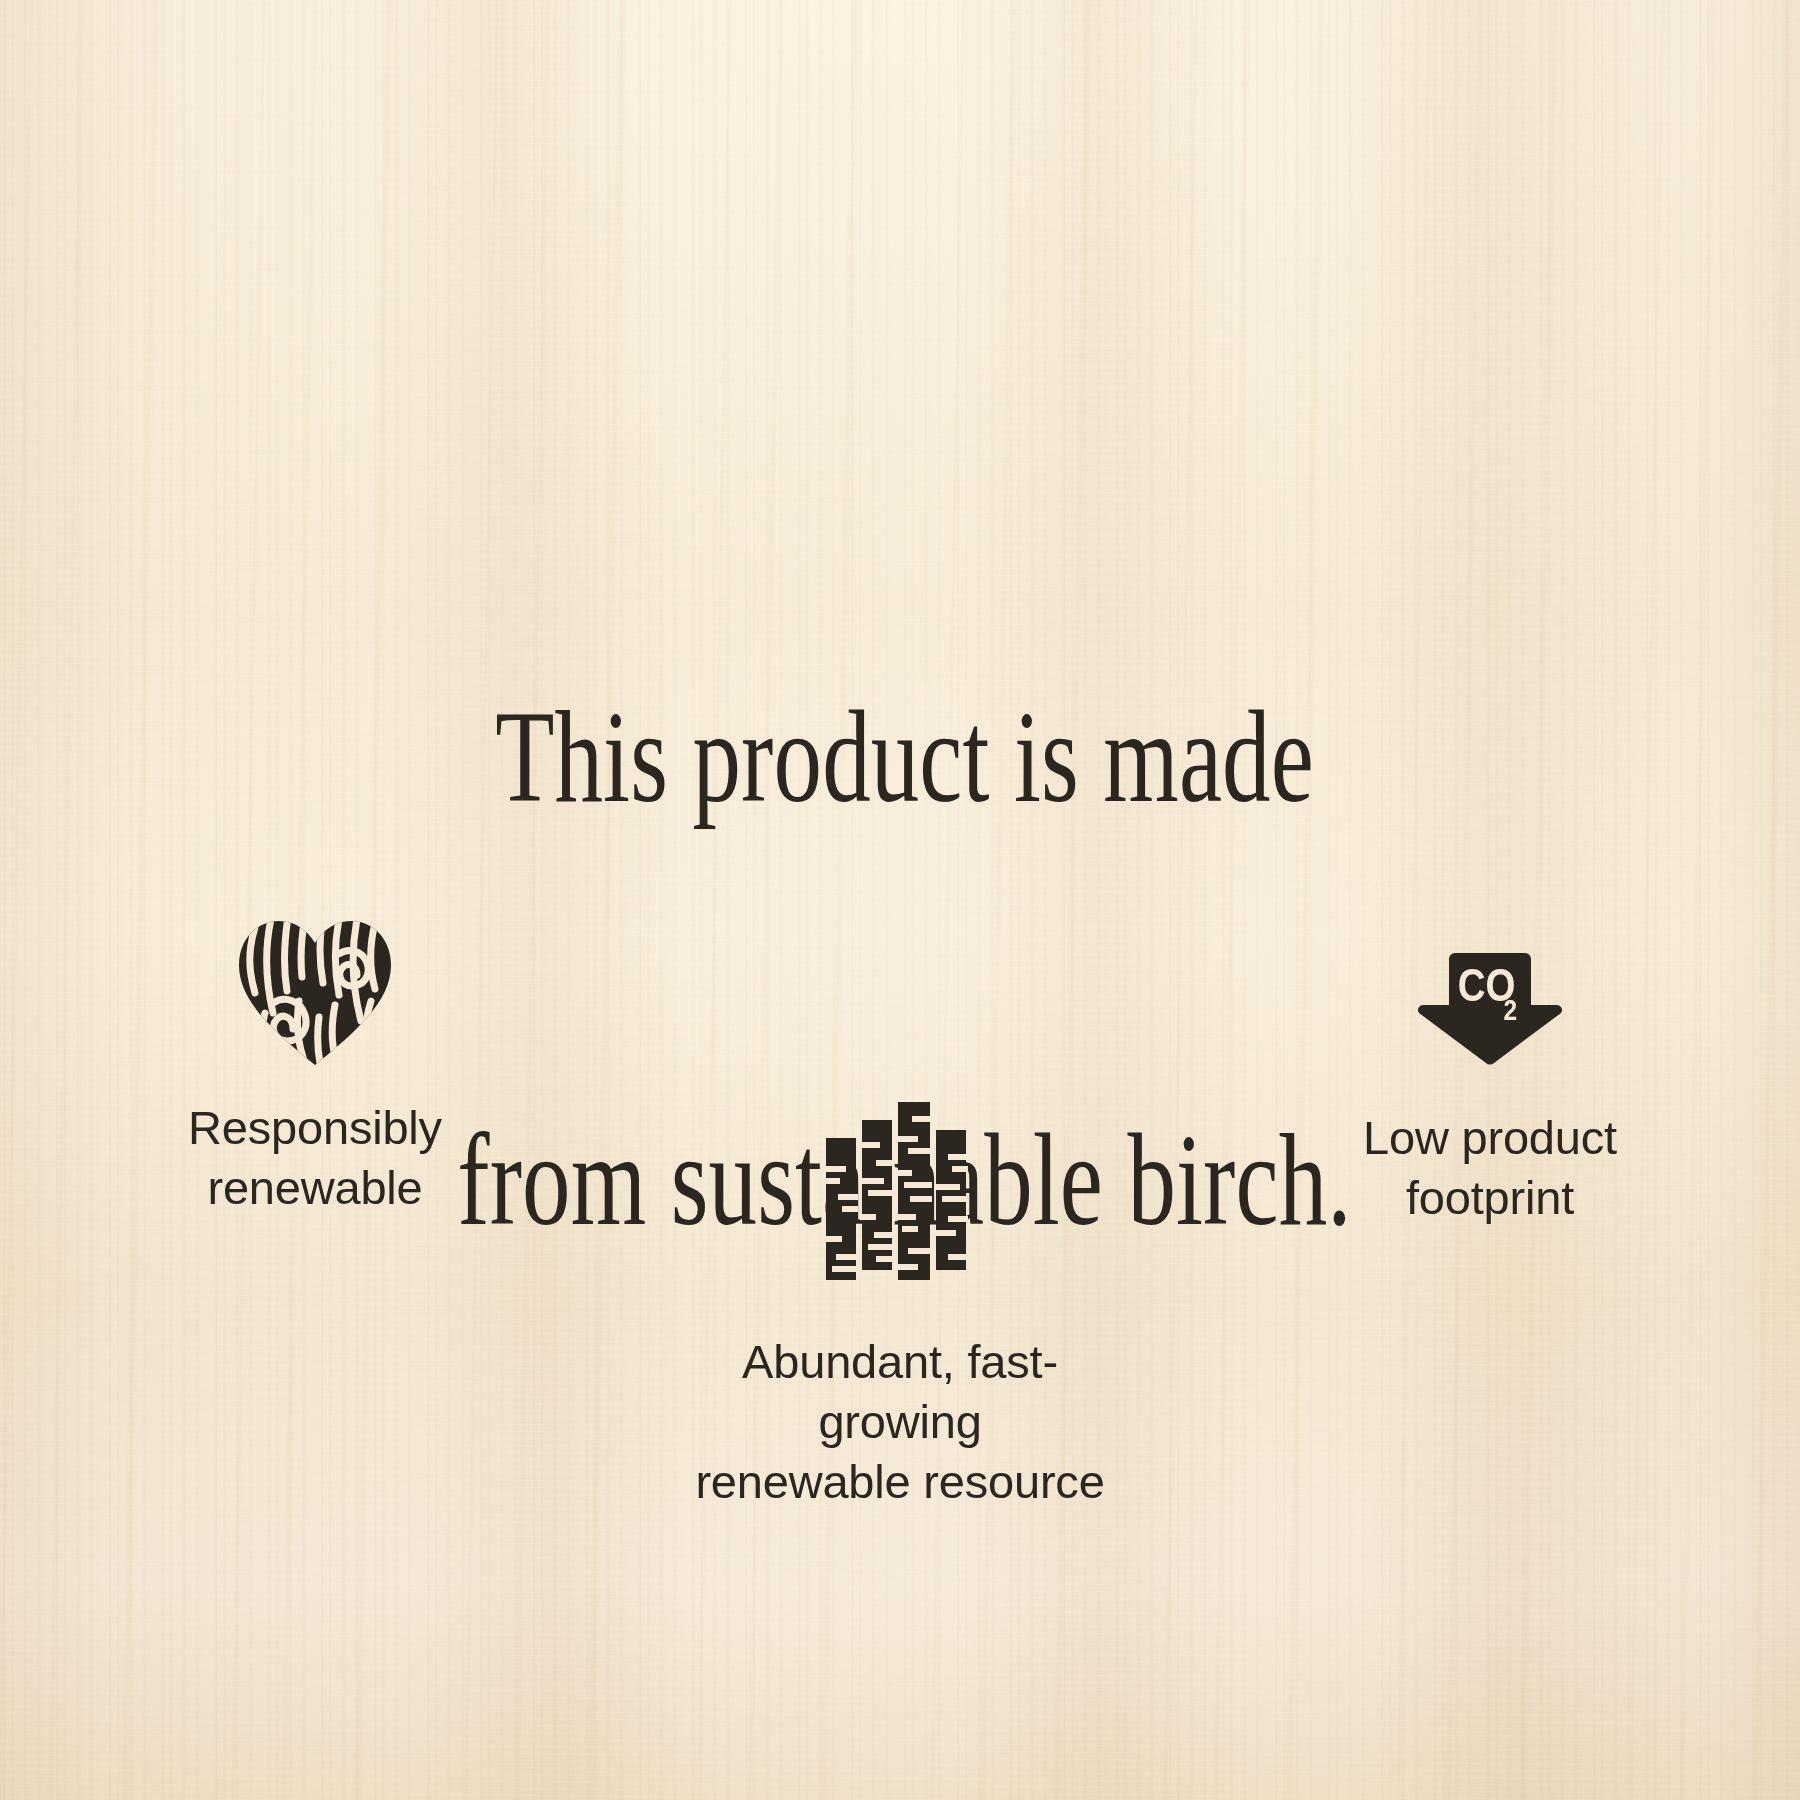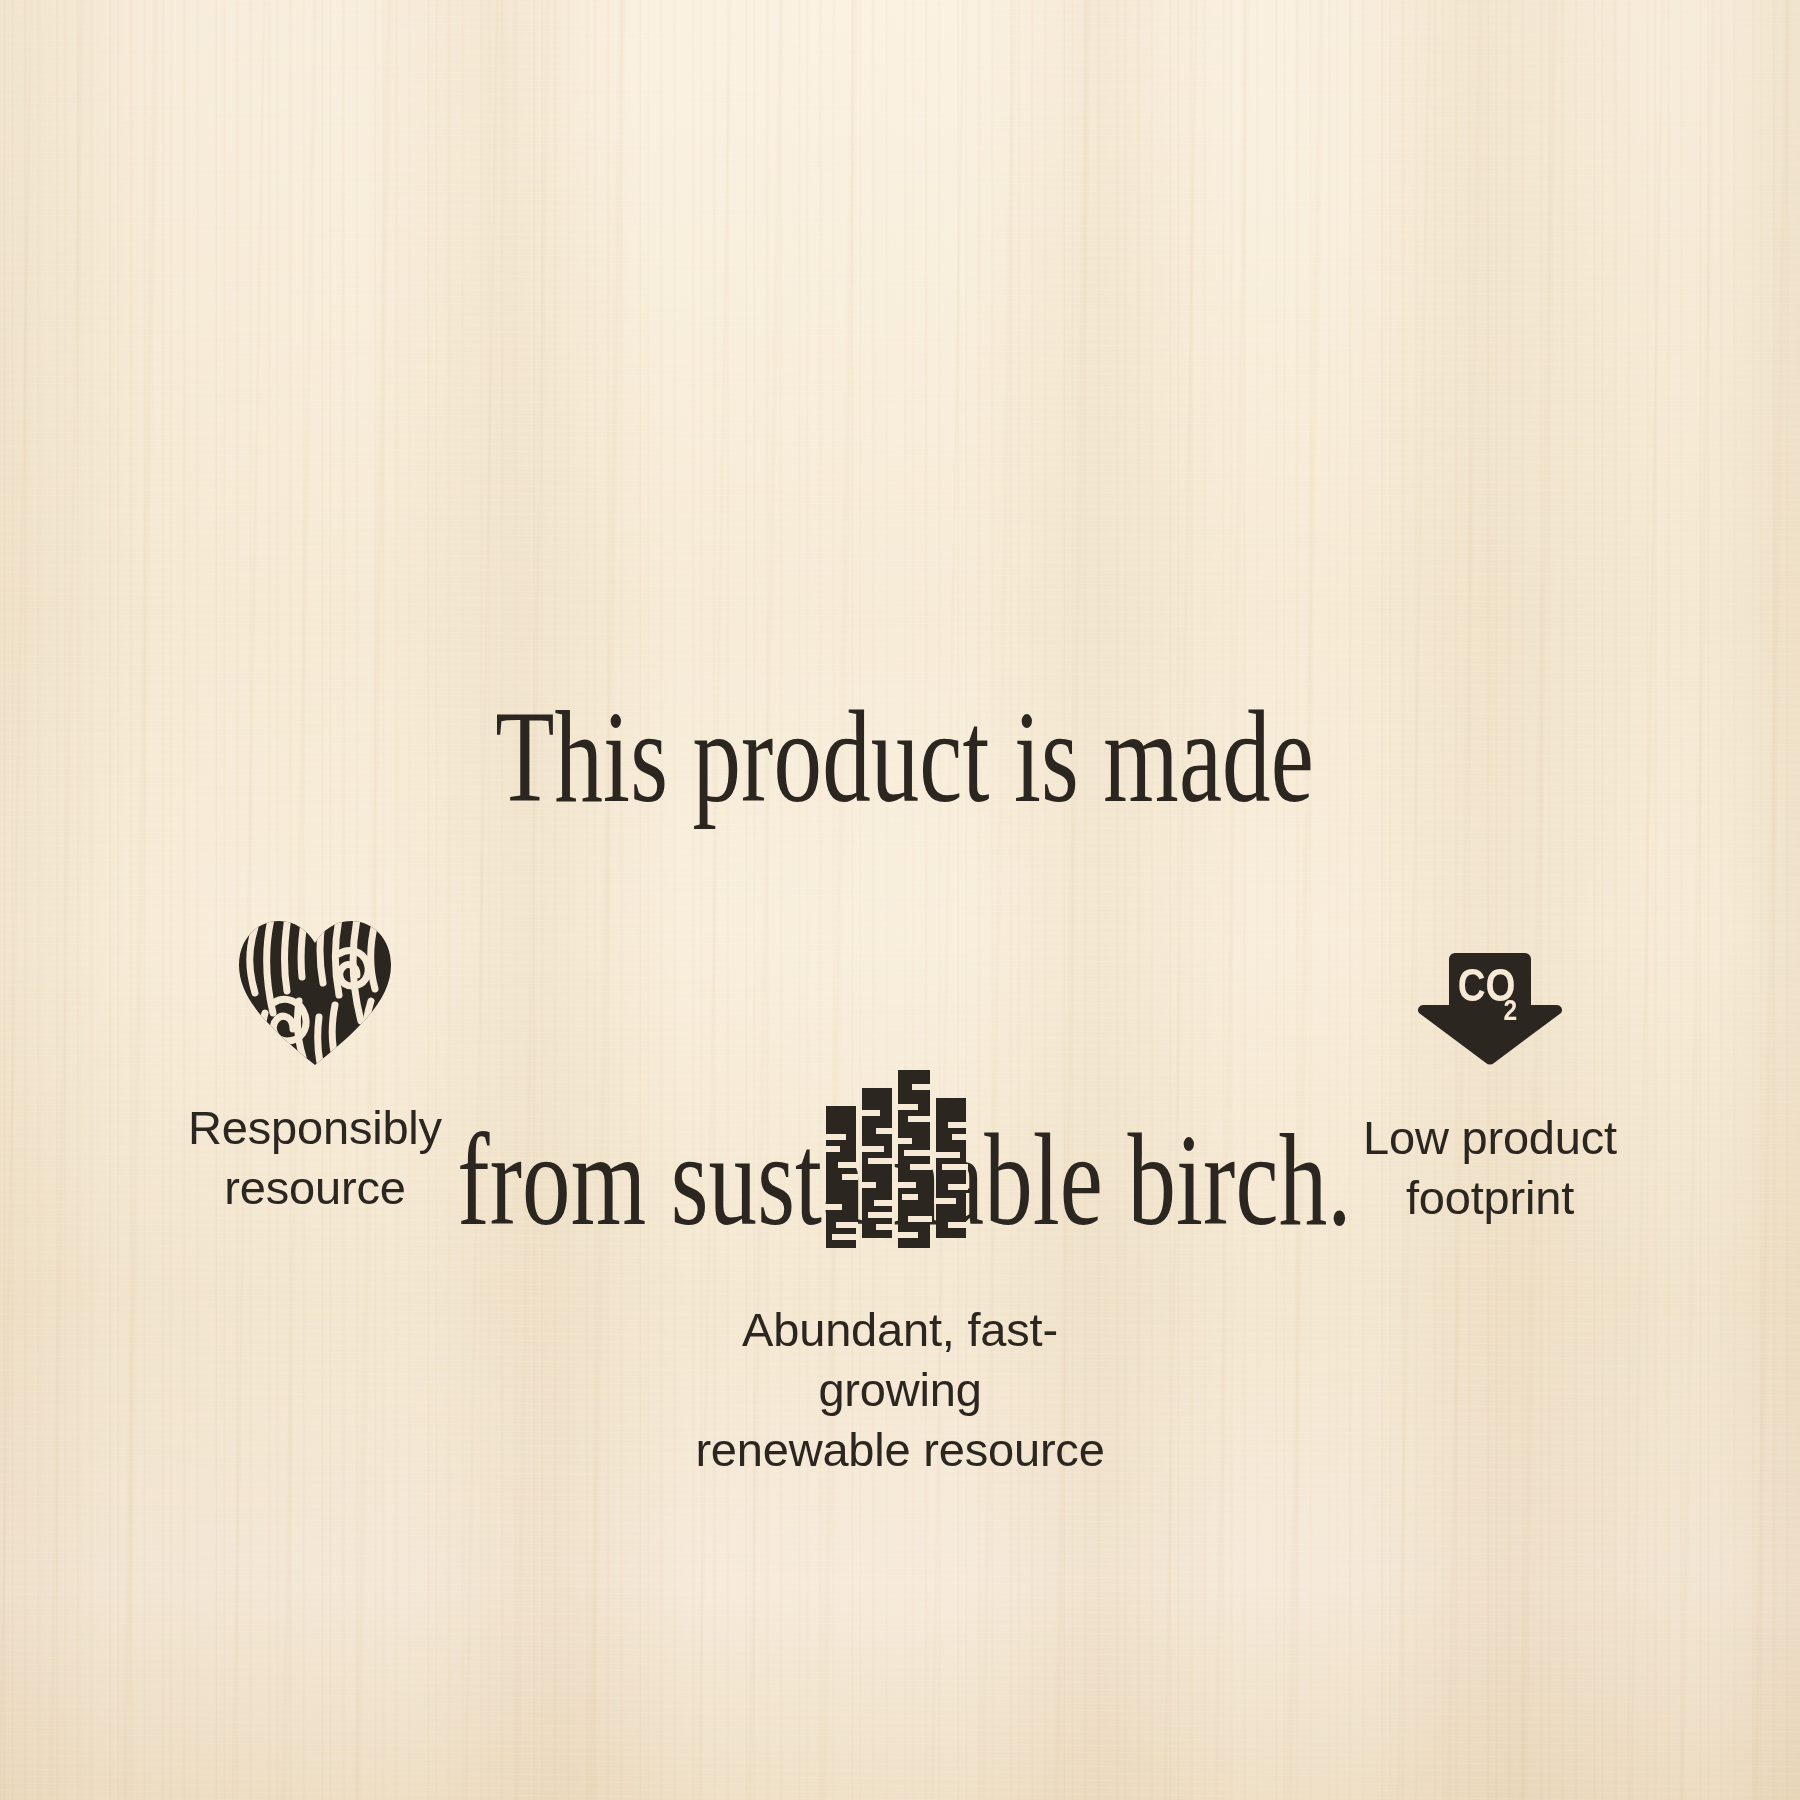--- a/index.html
+++ b/index.html
@@ -128,21 +128,21 @@
     line-height: 60px;
     letter-spacing: -0.2px;
     color: #2c2621;
     white-space: pre-line;
   }
 
   #feat-harvested { left: 90px; top: 915px; width: 450px; }
   #feat-harvested .icon-wrap { height: 152px; display: flex; align-items: flex-end; justify-content: center; }
   #feat-harvested .feature-label { margin-top: 31px; }
 
-  #feat-renewable { left: 675px; top: 1056px; width: 450px; }
+  #feat-renewable { left: 675px; top: 1088px; width: 450px; }
   #feat-renewable .icon-wrap { height: 192px; display: flex; align-items: flex-end; justify-content: center; }
   #feat-renewable .feature-label { margin-top: 52px; }
 
   #feat-carbon { left: 1265px; top: 925px; width: 450px; }
   #feat-carbon .icon-wrap { height: 142px; display: flex; align-items: flex-end; justify-content: center; }
   #feat-carbon .feature-label { margin-top: 41px; }
 
   .ic { display: block; }
 </style>
 </head>
@@ -190,21 +190,21 @@
           </g>
 
           <g fill="none" stroke="#f6ead6" stroke-width="7" stroke-linecap="round">
             <path d="M58 112 C 58 100 48 96 42 102 C 34 110 40 124 52 124 C 66 124 74 112 70 98 C 66 84 50 78 38 86"></path>
             <path d="M122 58 C 122 48 113 45 108 50 C 101 57 106 69 117 69 C 129 69 136 58 132 46 C 128 34 114 30 104 37"></path>
           </g>
         </g>
       </svg>
     </div>
     <div class="feature-label">Responsibly
-resource</div>
+renewable</div>
   </div>
 
   <div class="feature" id="feat-renewable">
     <div class="icon-wrap">
       <svg class="ic" width="152" height="178" viewBox="0 0 152 178">
 
         <g>
           <rect x="2" y="36" width="30" height="142" fill="#2c2621"></rect>
           <g fill="#f6ead6">
             <rect x="0" y="64" width="22" height="6"></rect>

